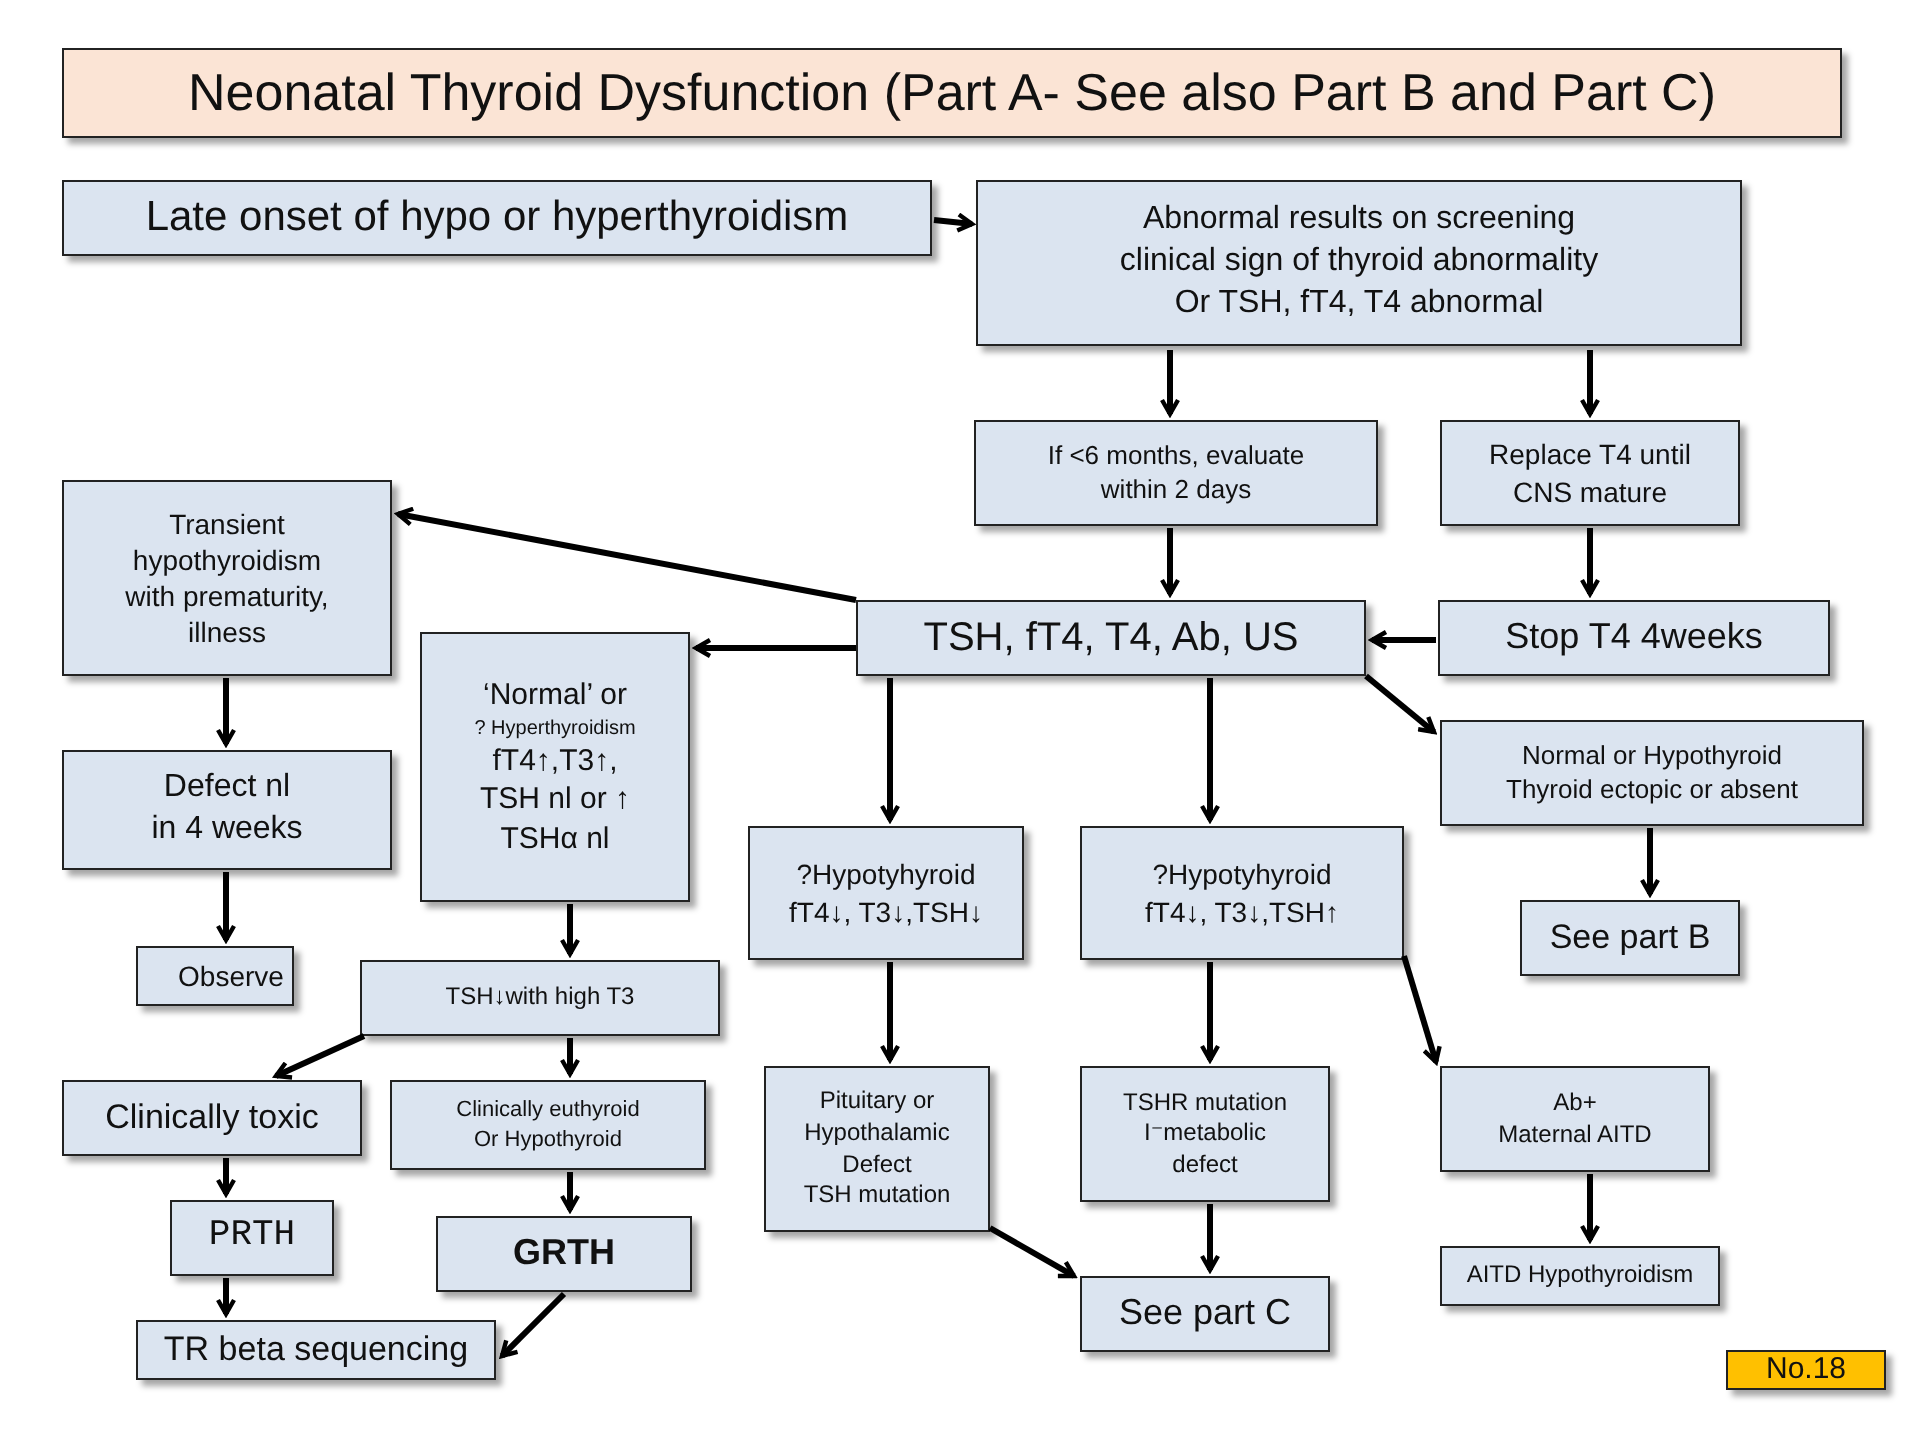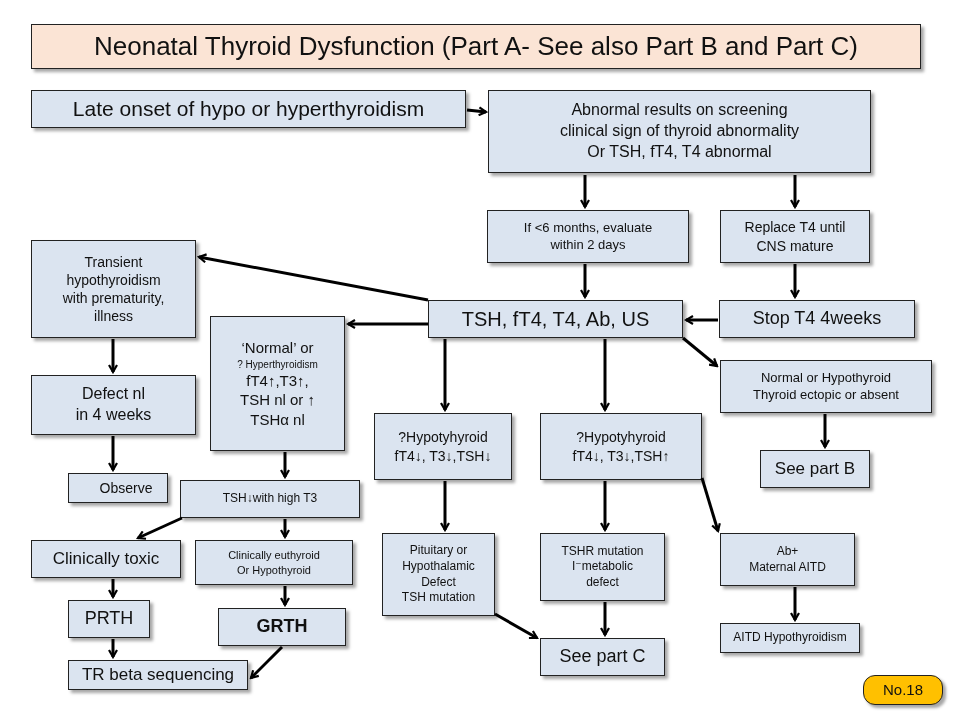--- a/index.html
+++ b/index.html
@@ -80,21 +80,21 @@
 
 <div class="box" style="left:540px;top:413px;width:162px;height:67px;font-size:14px;">
   <span>?Hypotyhyroid</span>
   <span>fT4↓, T3↓,TSH↑</span>
 </div>
 
 <div class="box" style="left:760px;top:450px;width:110px;height:38px;font-size:17px;">
   <span>See part B</span>
 </div>
 
-<div class="box" style="left:68px;top:473px;width:100px;height:30px;font-size:14px;padding-left:16px;">
+<div class="box" style="left:68px;top:473px;width:79px;height:30px;font-size:14px;padding-left:16px;">
   <span>Observe</span>
 </div>
 
 <div class="box" style="left:180px;top:480px;width:180px;height:38px;font-size:12px;">
   <span>TSH↓with high T3</span>
 </div>
 
 <div class="box" style="left:31px;top:540px;width:150px;height:38px;font-size:17px;">
   <span>Clinically toxic</span>
 </div>
@@ -115,41 +115,41 @@
   <span>TSHR mutation</span>
   <span>I⁻metabolic</span>
   <span>defect</span>
 </div>
 
 <div class="box" style="left:720px;top:533px;width:135px;height:53px;font-size:12px;">
   <span>Ab+</span>
   <span>Maternal AITD</span>
 </div>
 
-<div class="box" style="left:68px;top:600px;width:82px;height:38px;font-size:18px;">
+<div class="box" style="left:85px;top:600px;width:82px;height:38px;font-size:18px;font-family:Liberation Mono, monospace;">
   <span>PRTH</span>
 </div>
 
 <div class="box" style="left:218px;top:608px;width:128px;height:38px;font-size:18px;font-weight:bold;">
   <span>GRTH</span>
 </div>
 
 <div class="box" style="left:540px;top:638px;width:125px;height:38px;font-size:18px;">
   <span>See part C</span>
 </div>
 
 <div class="box" style="left:720px;top:623px;width:140px;height:30px;font-size:12px;">
   <span>AITD Hypothyroidism</span>
 </div>
 
 <div class="box" style="left:68px;top:660px;width:180px;height:30px;font-size:17px;">
   <span>TR beta sequencing</span>
 </div>
 
-<div class="box badge" style="left:863px;top:675px;width:80px;height:30px;border-radius:12px;">
+<div class="box badge" style="left:863px;top:675px;width:80px;height:20px;">
   <span>No.18</span>
 </div>
 
 <svg class="arrows" viewBox="0 0 960 720">
   <defs>
     <marker id="ah" markerWidth="10" markerHeight="10" refX="8" refY="5" orient="auto" markerUnits="userSpaceOnUse">
       <path d="M1,1 L8,5 L1,9" fill="none" stroke="#000" stroke-width="2.2"></path>
     </marker>
   </defs>
   <g stroke="#000" stroke-width="3" fill="none" marker-end="url(#ah)">

